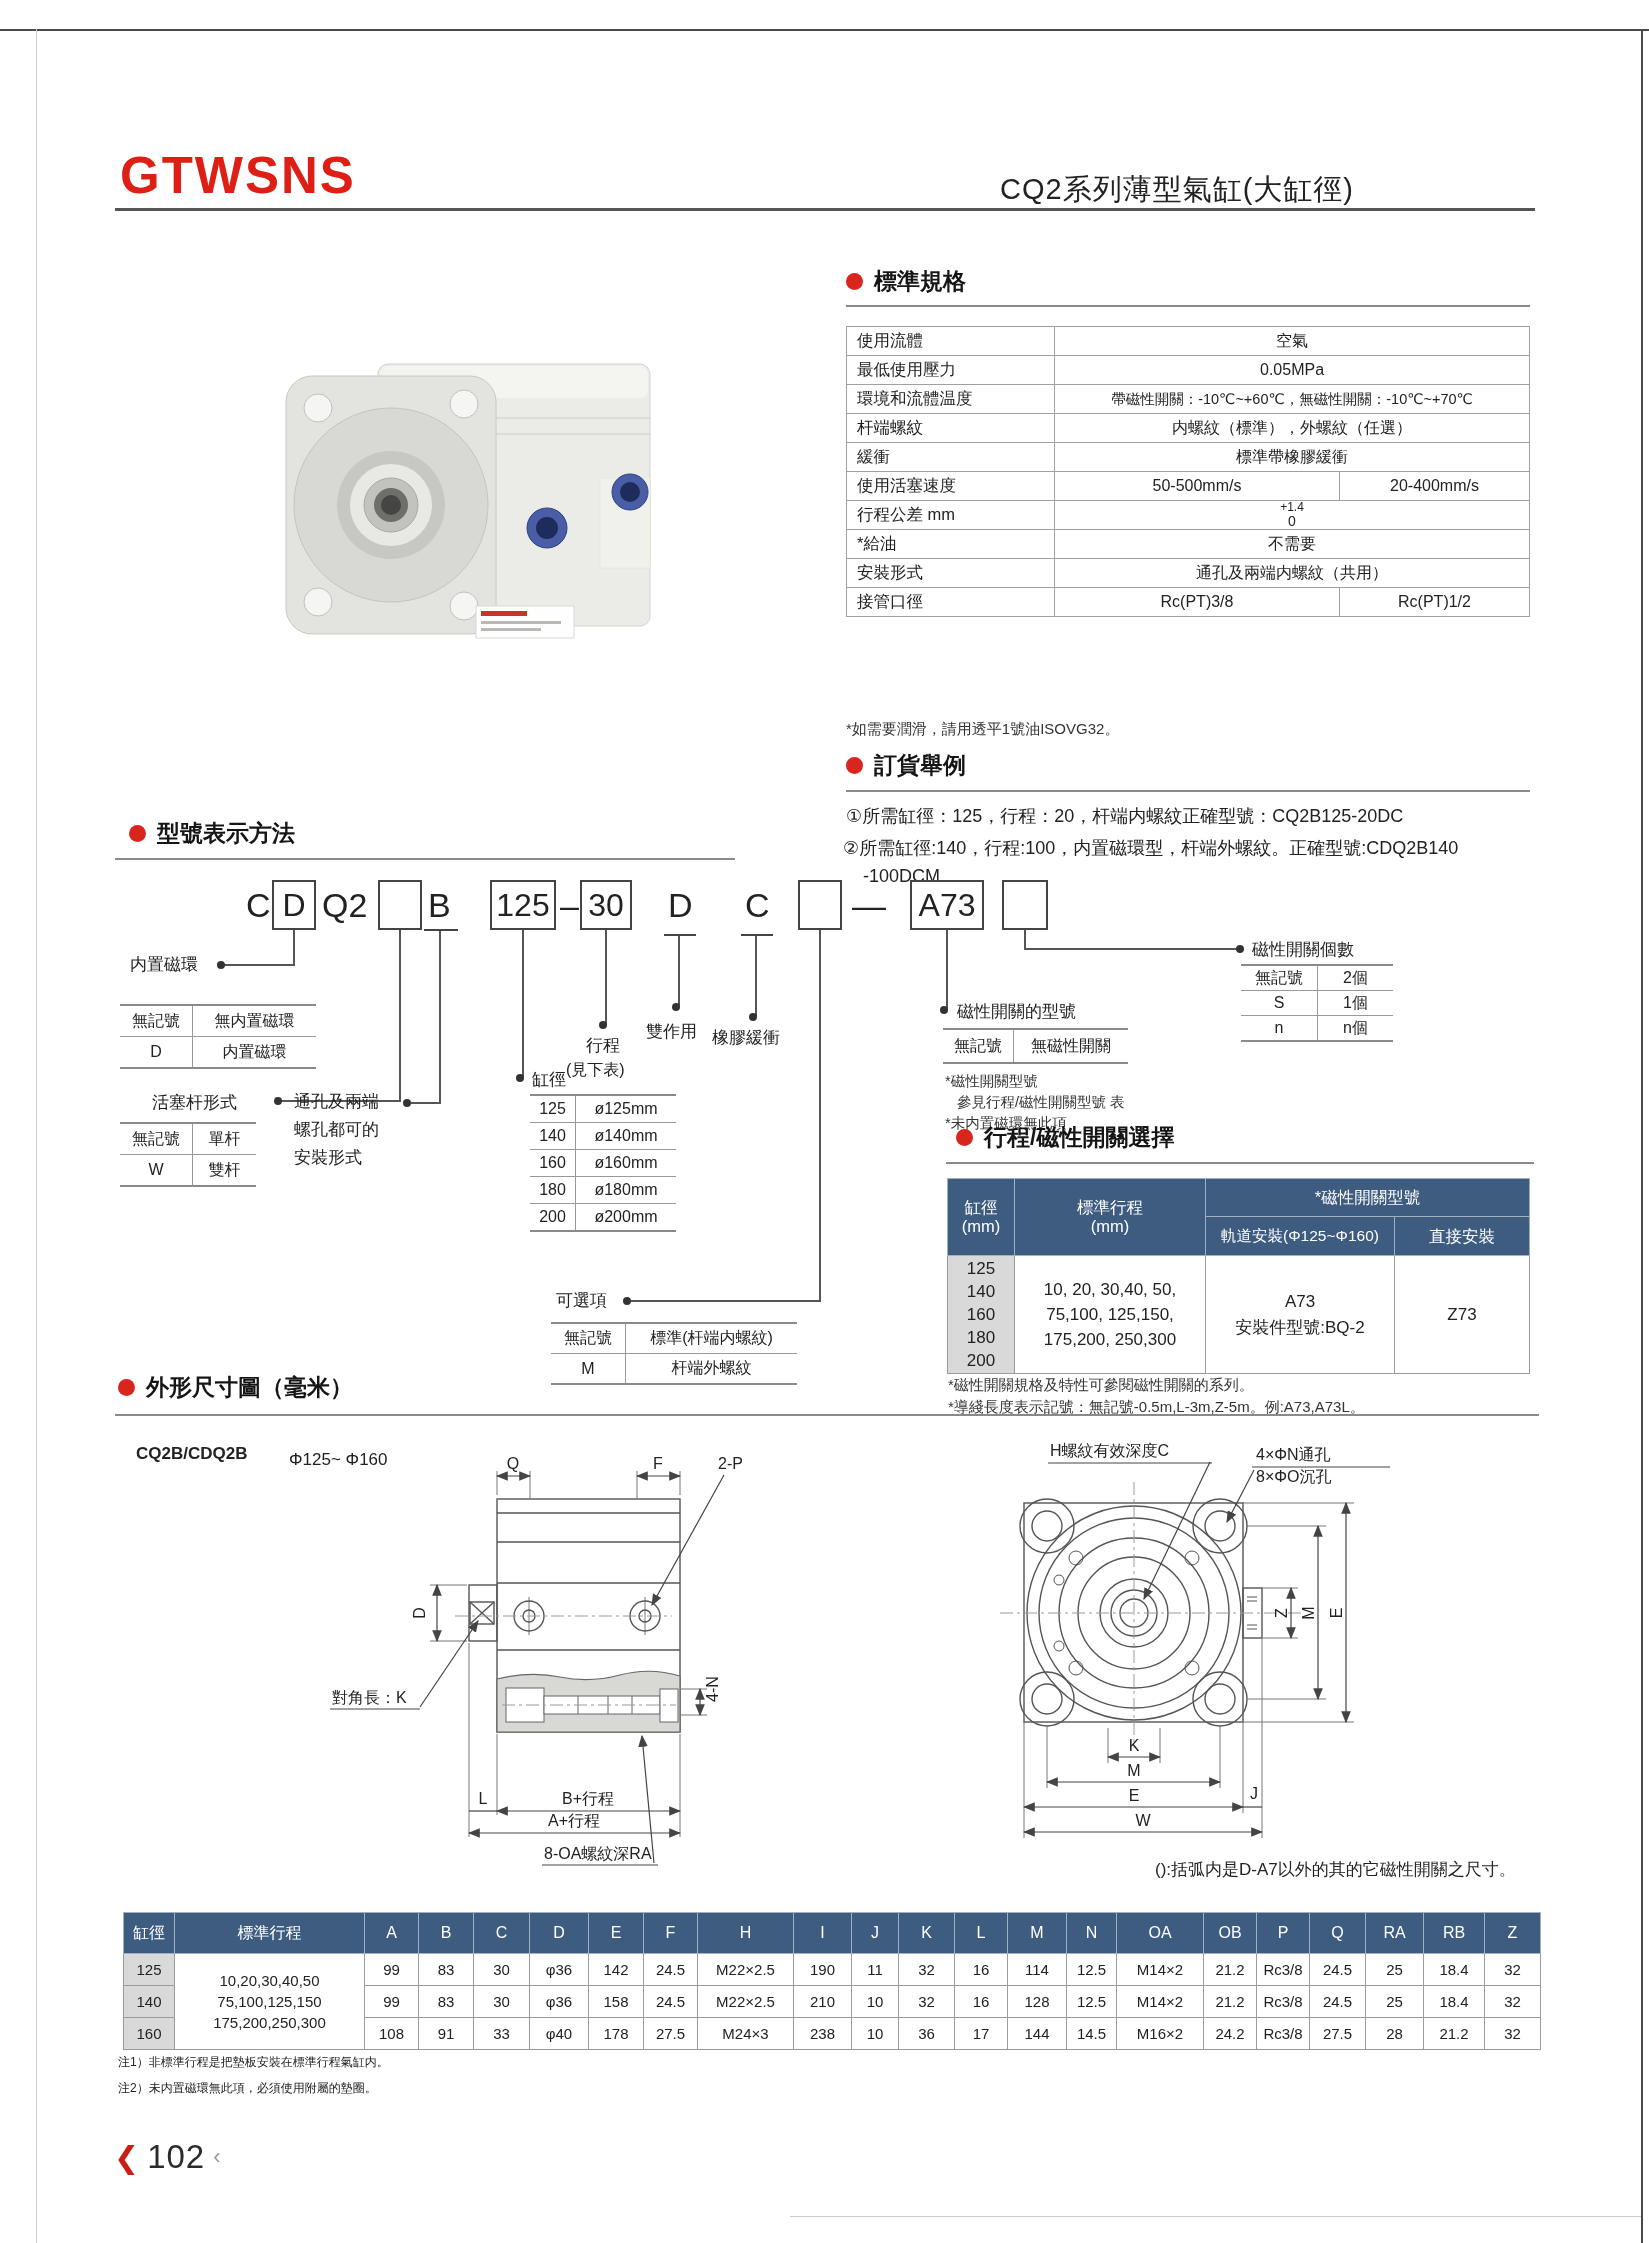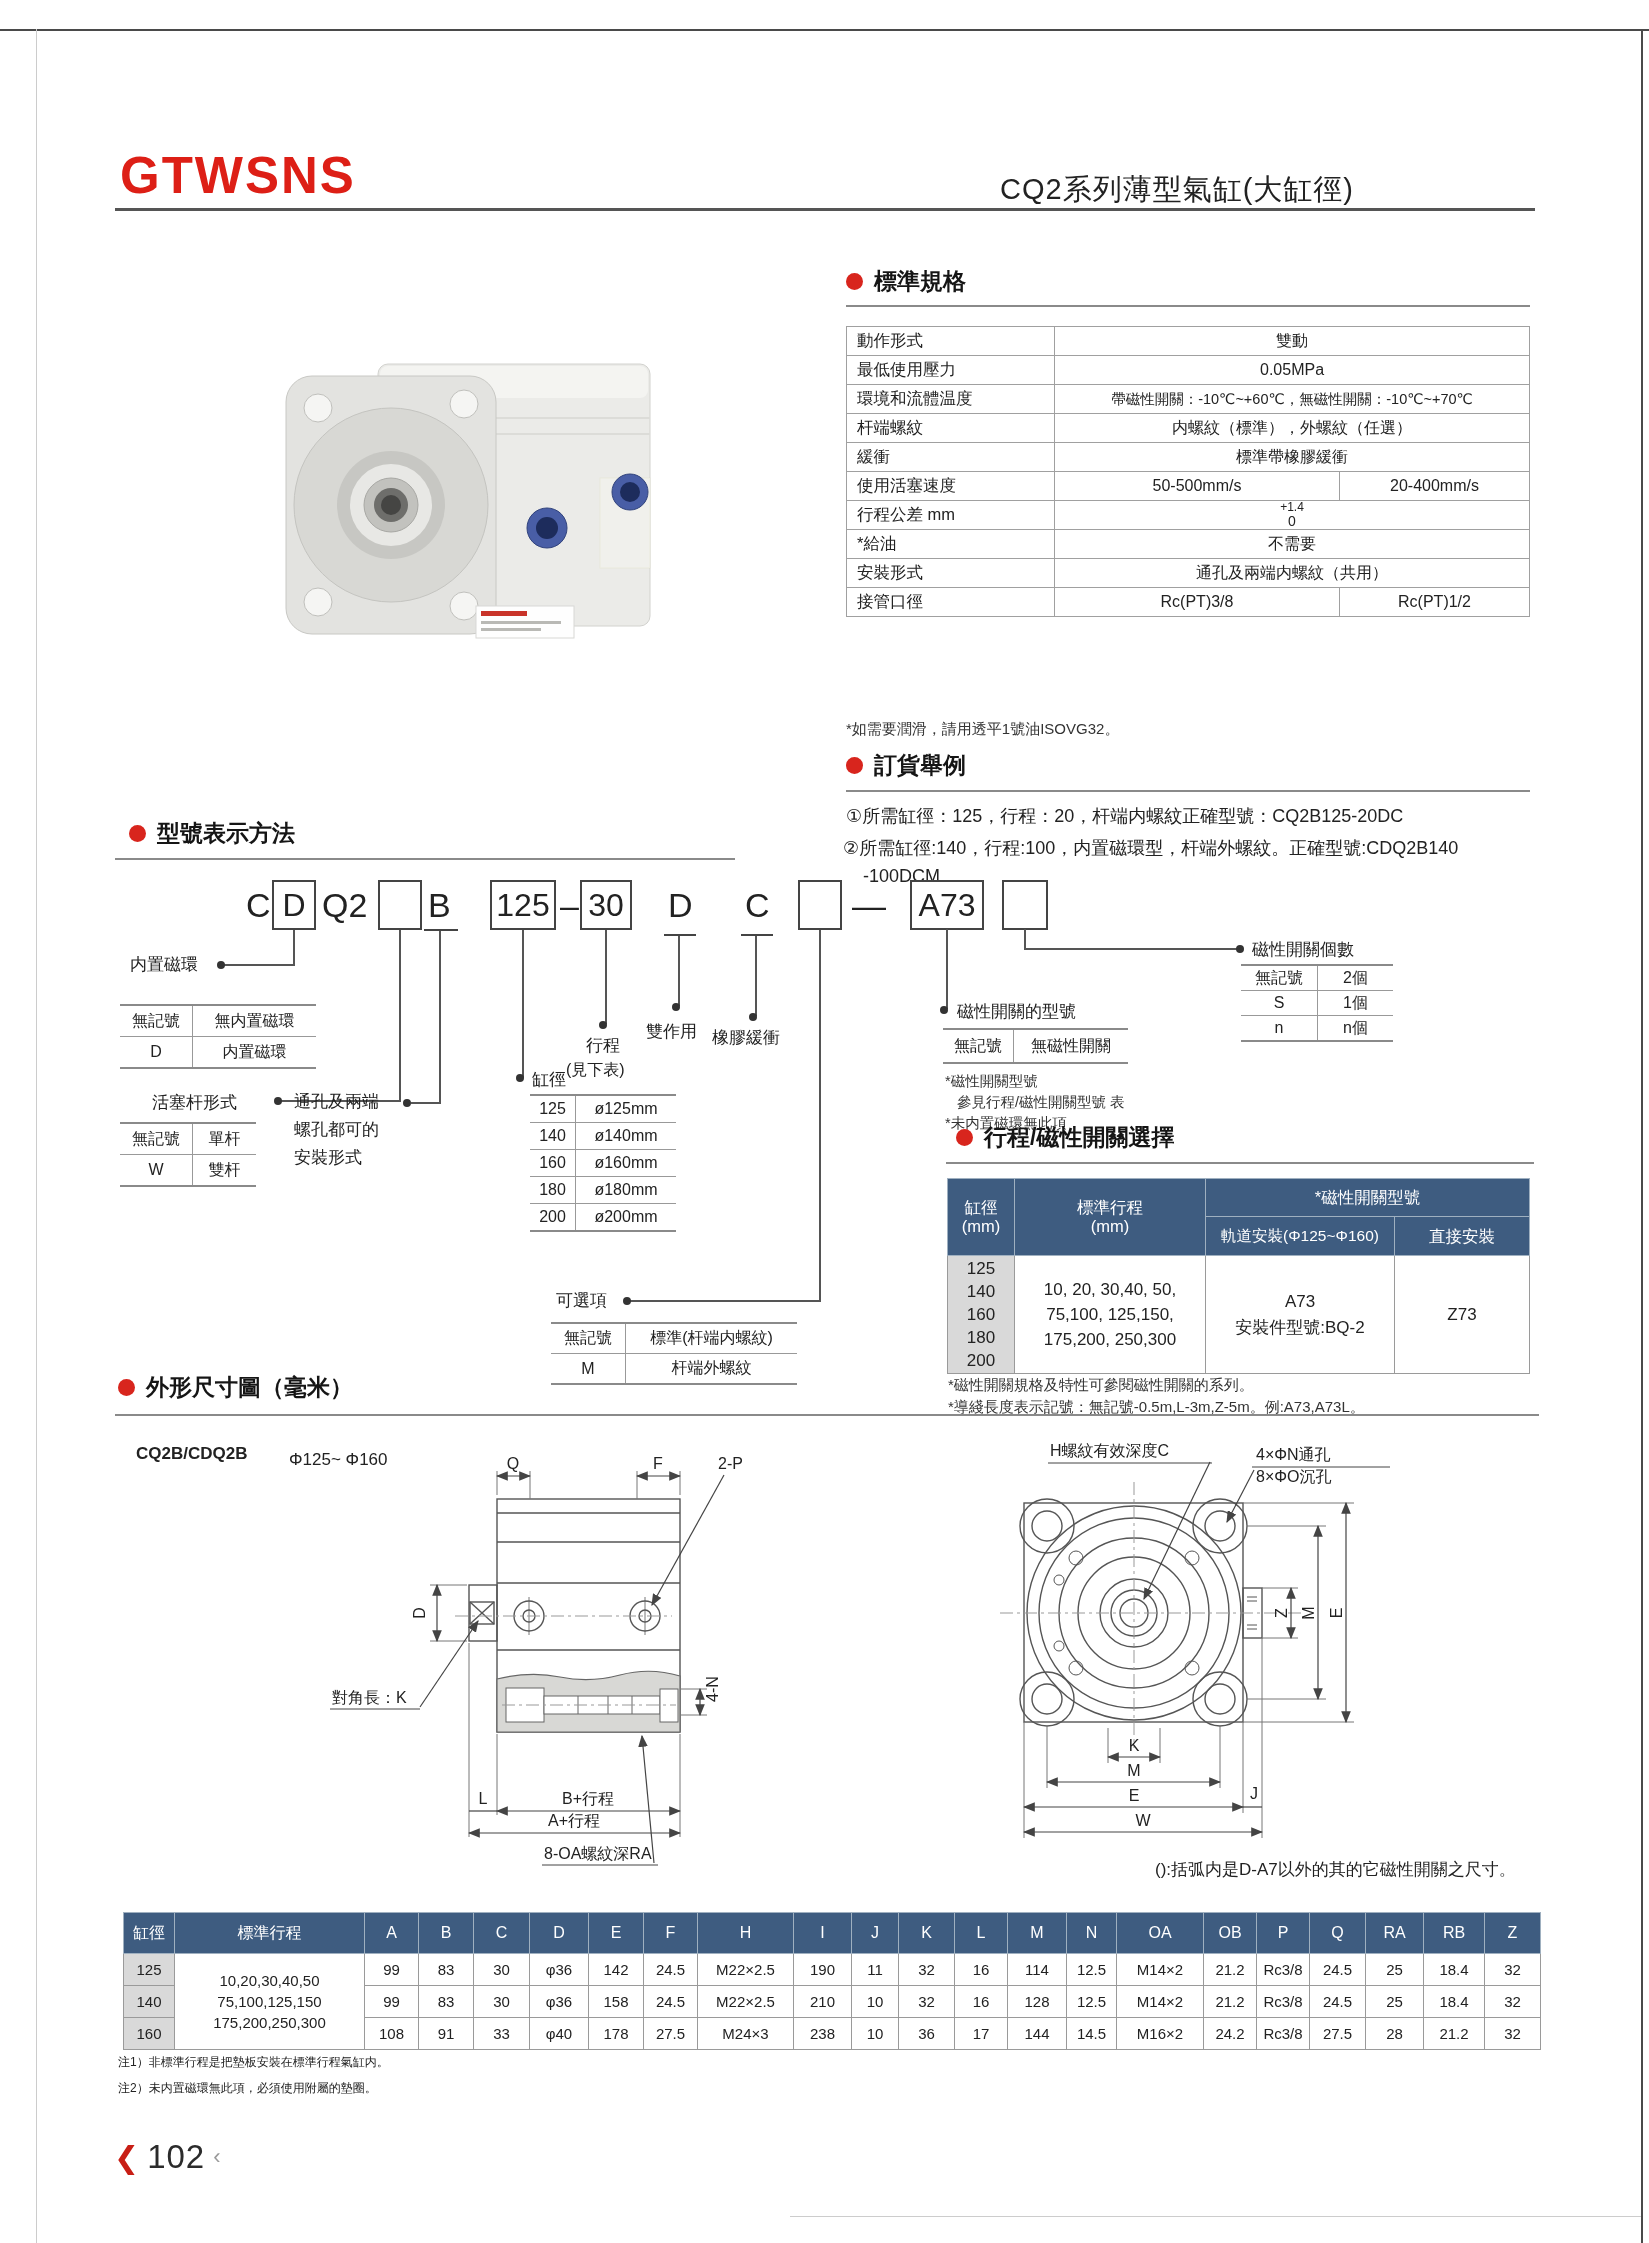--- a/index.html
+++ b/index.html
@@ -120,22 +120,22 @@
     <colgroup>
         <col style="width:208px">
         <col style="width:95px">
         <col style="width:95px">
         <col style="width:95px">
         <col style="width:95px">
         <col style="width:95px">
       </colgroup>
     <tbody>
     <tr>
-          <td class="lab">動作形式</td>
-          <td colspan="5">雙動</td>
+          <td class="lab">使用流體</td>
+          <td colspan="5">空氣</td>
         </tr>
     <tr>
           <td class="lab">最低使用壓力</td>
           <td colspan="5">0.05MPa</td>
         </tr>
     <tr>
           <td class="lab">環境和流體温度</td>
           <td colspan="5" class="sm">帶磁性開關：-10℃~+60℃，無磁性開關：-10℃~+70℃</td>
         </tr>
     <tr>

